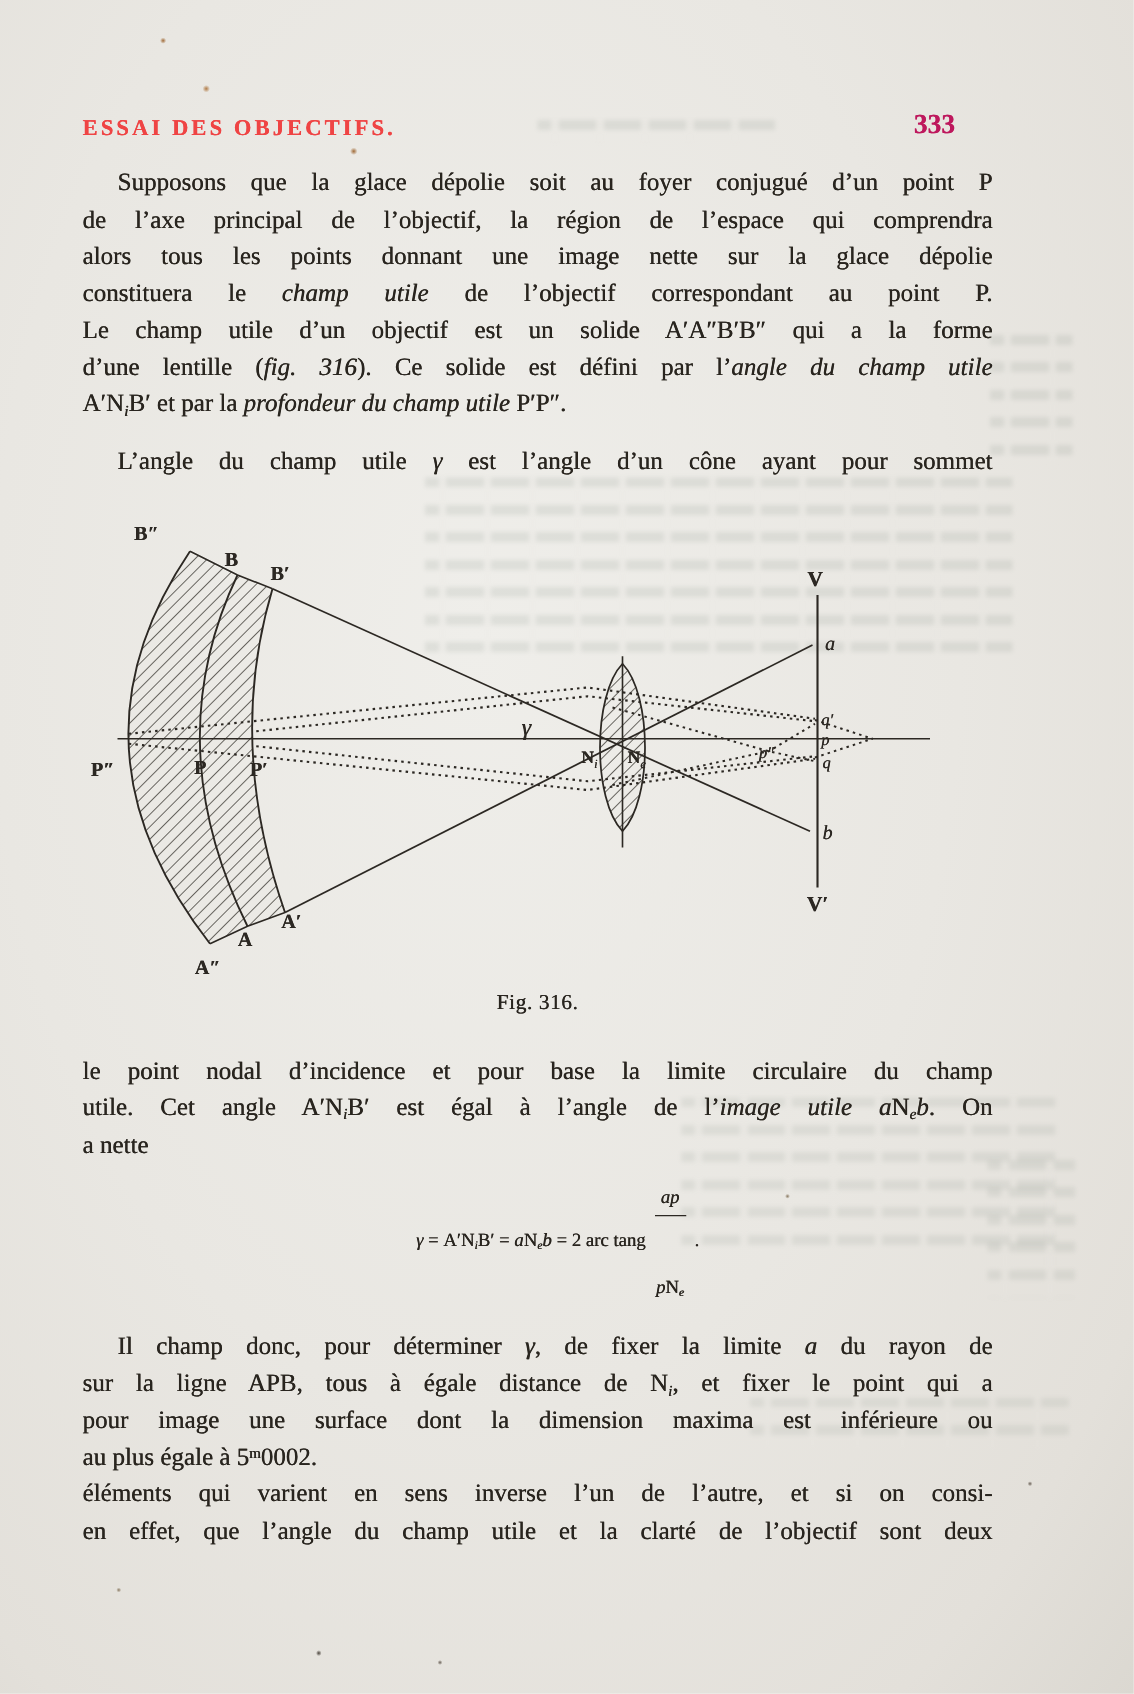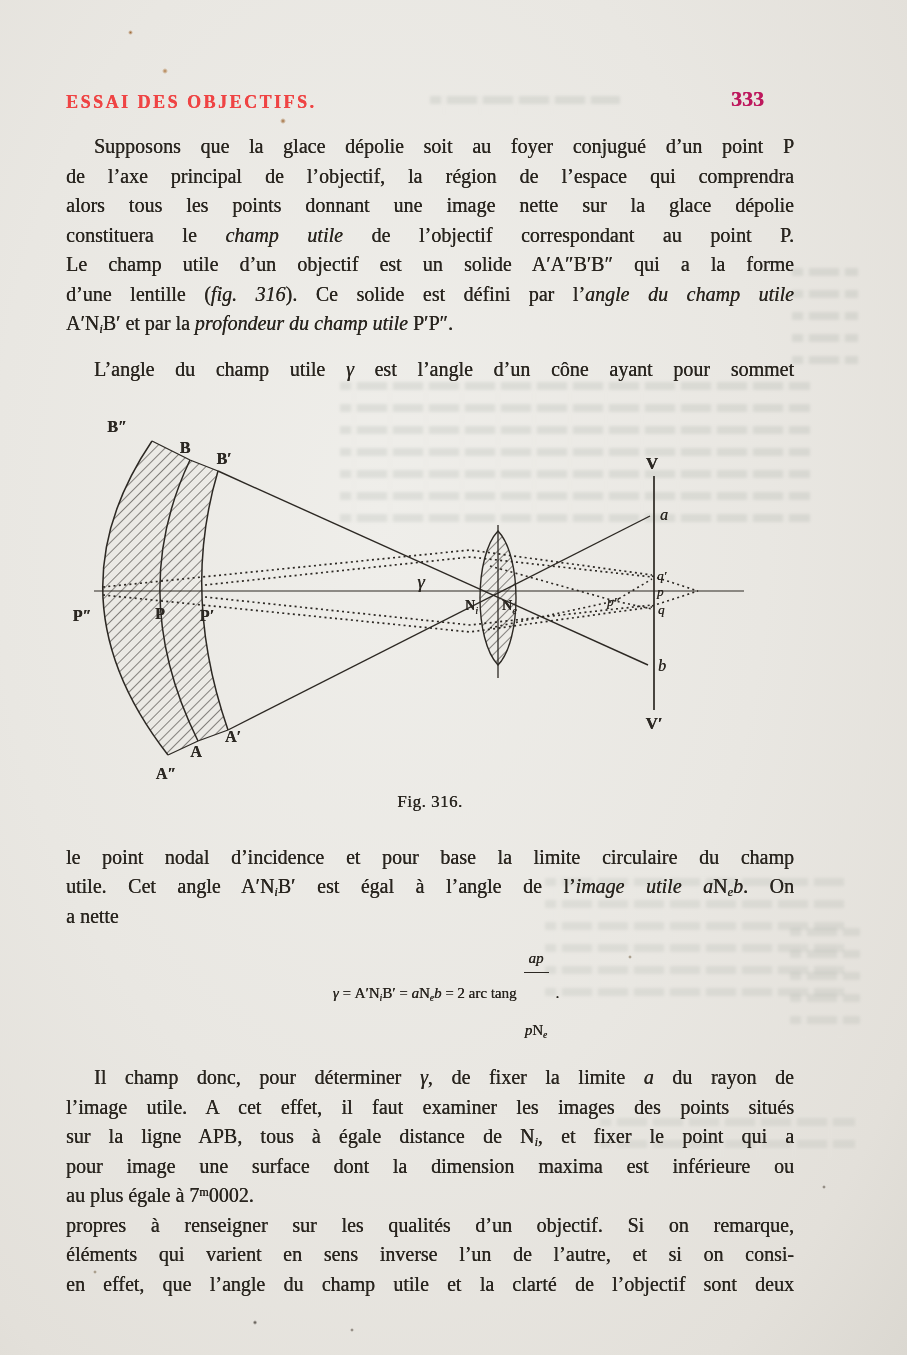--- a/index.html
+++ b/index.html
@@ -165,25 +165,23 @@
       <span class="rich"><span class="it">γ</span><span> = A′N</span><sub class="it">i</sub><span>B′ = </span><span class="it">a</span><span>N</span><sub class="it">e</sub><span class="it">b</span><span> = 2 arc tang</span></span>
       <span class="frac">
         <span class="num rich"><span class="it">ap</span></span>
         <span class="den rich"><span class="it">p</span><span>N</span><sub class="it">e</sub></span>
       </span>
       <span>.</span>
     </div>
 
     <div class="para para-after-formula">
         <div class="line ind"><span>Il champ donc, pour déterminer </span><span class="it">γ</span><span>, de fixer la limite </span><span class="it">a</span><span> du rayon de</span></div>
-        <div class="line"><span>l’image utile. A cet effet, il faut examiner les images des points situés</span></div>
         <div class="line"><span>sur la ligne APB, tous à égale distance de N</span><sub class="it">i</sub><span>, et fixer le point qui a</span></div>
         <div class="line"><span>pour image une surface dont la dimension maxima est inférieure ou</span></div>
-        <div class="line last"><span>au plus égale à 7</span><sup>m</sup><span>0002.</span></div>
+        <div class="line last"><span>au plus égale à 5</span><sup>m</sup><span>0002.</span></div>
       </div>
     <div class="para para-last">
-        <div class="line"><span>propres à renseigner sur les qualités d’un objectif. Si on remarque,</span></div>
         <div class="line"><span>éléments qui varient en sens inverse l’un de l’autre, et si on consi-</span></div>
         <div class="line"><span>en effet, que l’angle du champ utile et la clarté de l’objectif sont deux</span></div>
       </div>
 
   </div>
 </div>
 
 </body></html>

